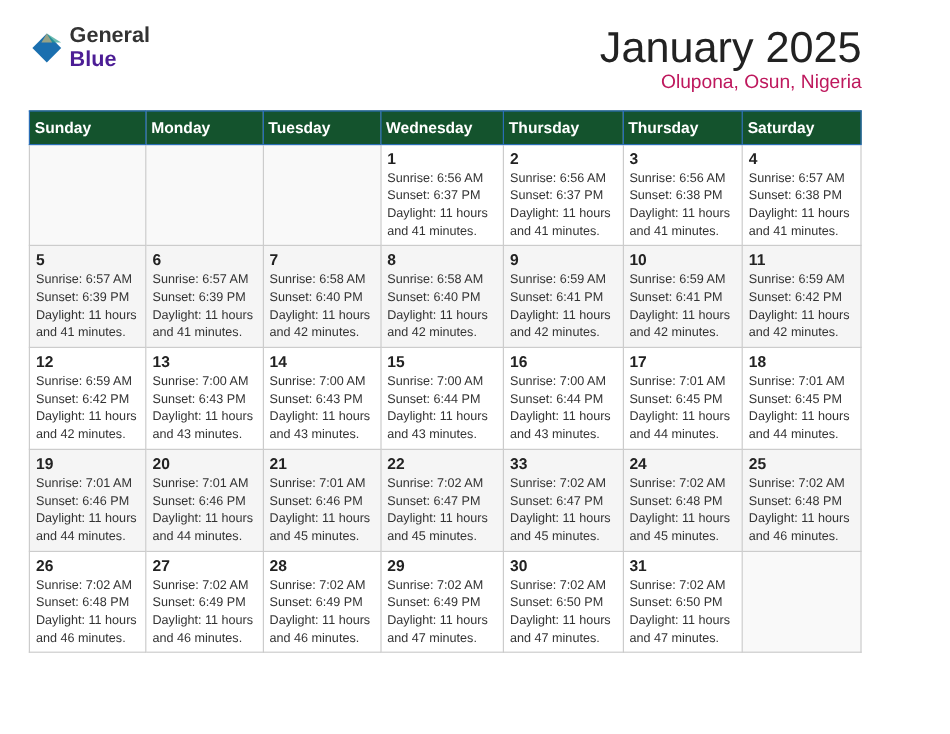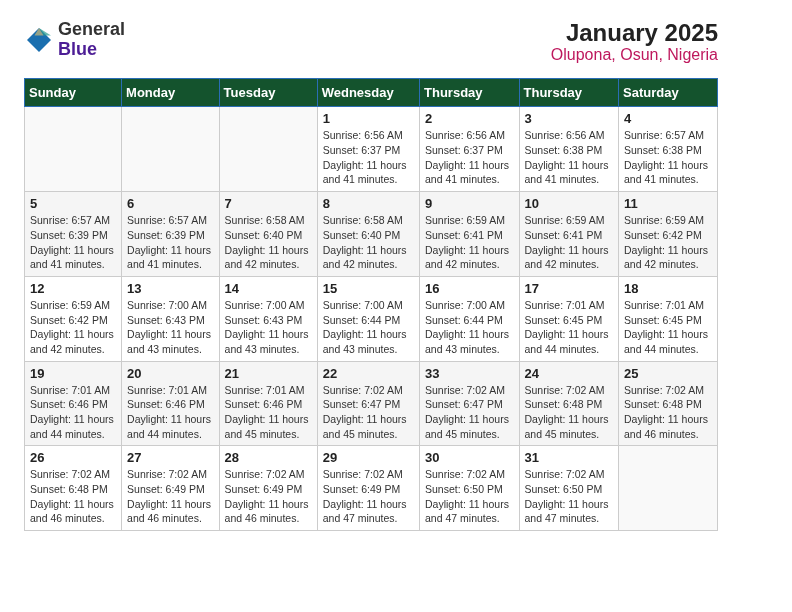--- a/index.html
+++ b/index.html
@@ -40,22 +40,22 @@
     }
     .logo-icon {
       width: 30px;
       height: 30px;
       margin-right: 4px;
     }
     .title-block {
       text-align: right;
     }
     .month-title {
-      font-size: 24px;
-      font-weight: bold;
+      font-size: 36px;
+      font-weight: normal;
       color: #222;
       line-height: 1.1;
     }
     .location {
       font-size: 16px;
       color: #be185d;
     }
     .calendar {
       width: 100%;
       border-collapse: collapse;

